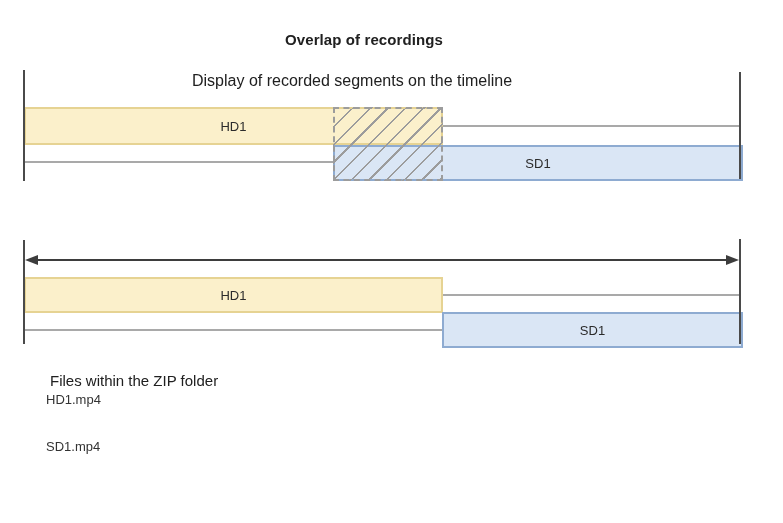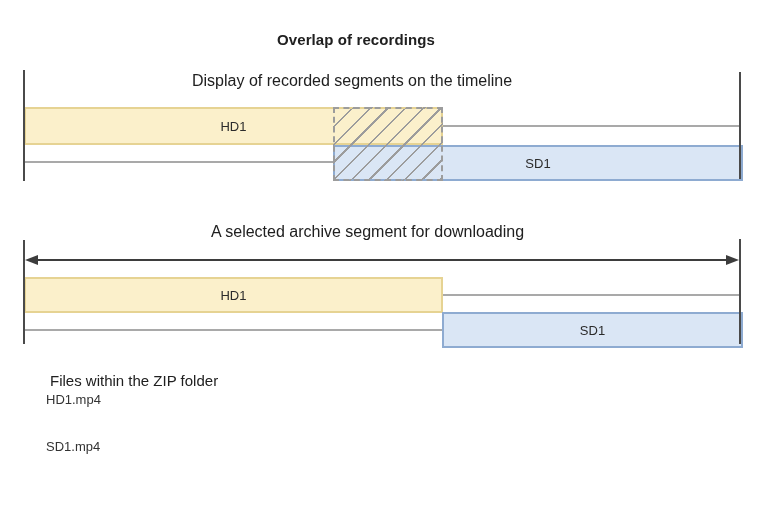--- a/index.html
+++ b/index.html
@@ -8,21 +8,21 @@
     width: 783px;
     height: 523px;
     background: #ffffff;
     overflow: hidden;
     font-family: "Liberation Sans", "DejaVu Sans", sans-serif;
     color: var(--text_primary, #202020);
   }
   .abs { position: absolute; }
 
   .main-title {
-    top: 31px; left: 186px; width: 340px;
+    top: 31px; left: 194px; width: 340px;
     text-align: center;
     font-size: 15px; font-weight: 700;
     color: var(--text_primary, #202020);
     letter-spacing: 0.1px;
   }
   .sec-title {
     font-size: 16px; font-weight: 400;
     color: var(--text_primary, #202020);
   }
   .sec-title.t1 { top: 72px;  left: 192px; width: 360px; }
@@ -91,21 +91,20 @@
 
   <div class="abs bar hd" style="left:24px; top:107px; width:419px; height:38px;">
     <span>HD1</span>
   </div>
   <div class="abs bar sd" style="left:333px; top:145px; width:410px; height:36px;">
     <span>SD1</span>
   </div>
 
   <div class="abs hatch" style="left:333px; top:107px; width:110px; height:74px;"></div>
 
-  <div class="abs sec-title t2">A selected archive segment for downloading</div>
 
   <div class="abs vline" style="left:23px; top:240px; height:104px;"></div>
   <div class="abs vline" style="left:739px; top:239px; height:105px;"></div>
 
   <div class="abs arrow-line" style="left:30px; top:259px; width:704px;"></div>
   <div class="abs arrow-head left" style="left:25px; top:255px;"></div>
   <div class="abs arrow-head right" style="left:726px; top:255px;"></div>
 
   <div class="abs track" style="left:443px; top:294px; width:297px;"></div>
   <div class="abs track" style="left:24px; top:329px; width:420px;"></div>

